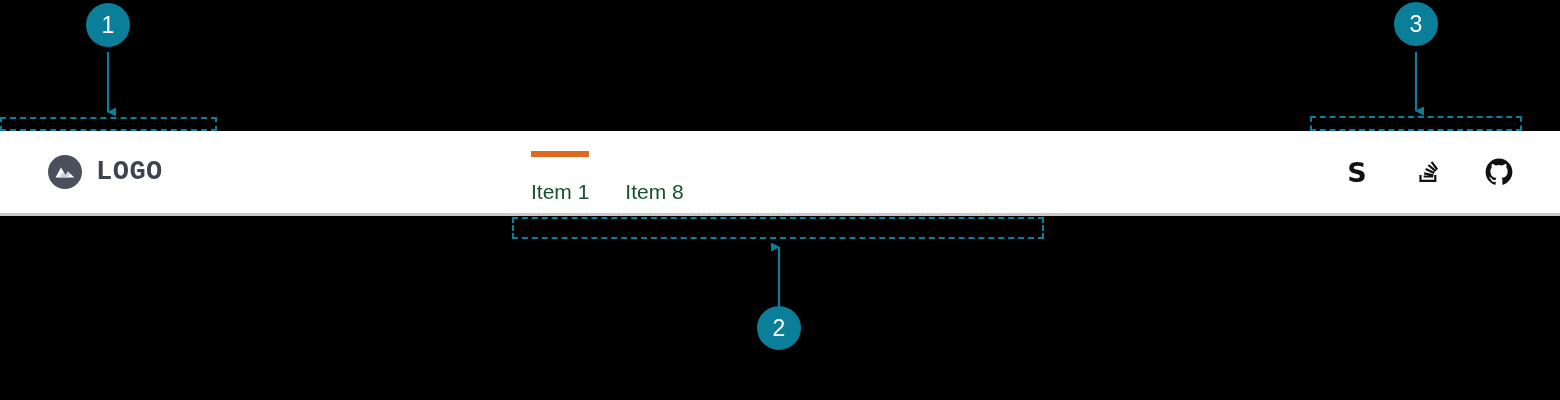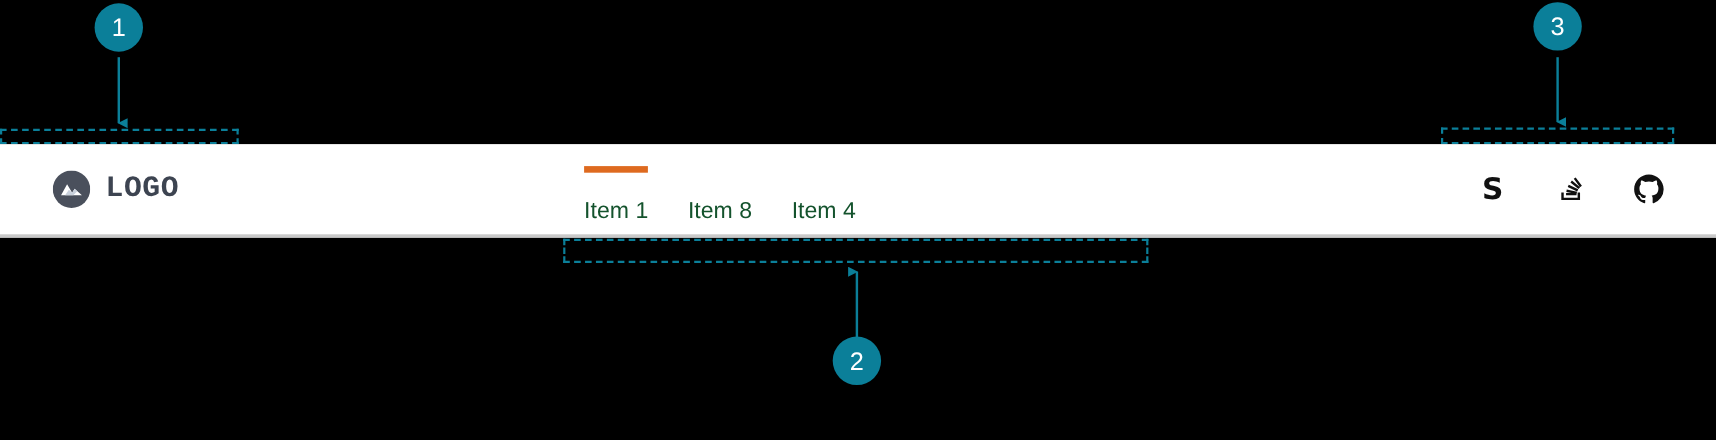--- a/index.html
+++ b/index.html
@@ -165,21 +165,20 @@
           <path d="M7.5 22.5 L13 12.5 L17.6 20.2 L19.8 16.6 L26.5 22.5 Z" fill="#ffffff"></path>
           <path d="M14.6 17.6 L17.6 20.2 L19.8 16.6 L22.3 18.8 L18.6 22.5 L11.2 22.5 Z" fill="#c9d1dc"></path>
         </svg>
       </span>
       <span class="brand-text">LOGO</span>
     </a>
 
     <nav class="nav-links">
       <a class="nav-link active" href="#">Item 1</a>
       <a class="nav-link" href="#">Item 8</a>
-      <a class="nav-link" href="#">Item 4</a>
     </nav>
 
     <div class="nav-social">
 
       <a class="social-icon" href="#">
         <span class="social-letter">S</span>
       </a>
 
       <a class="social-icon" href="#">
         <svg width="28" height="28" viewBox="0 0 24 24" xmlns="http://www.w3.org/2000/svg">

